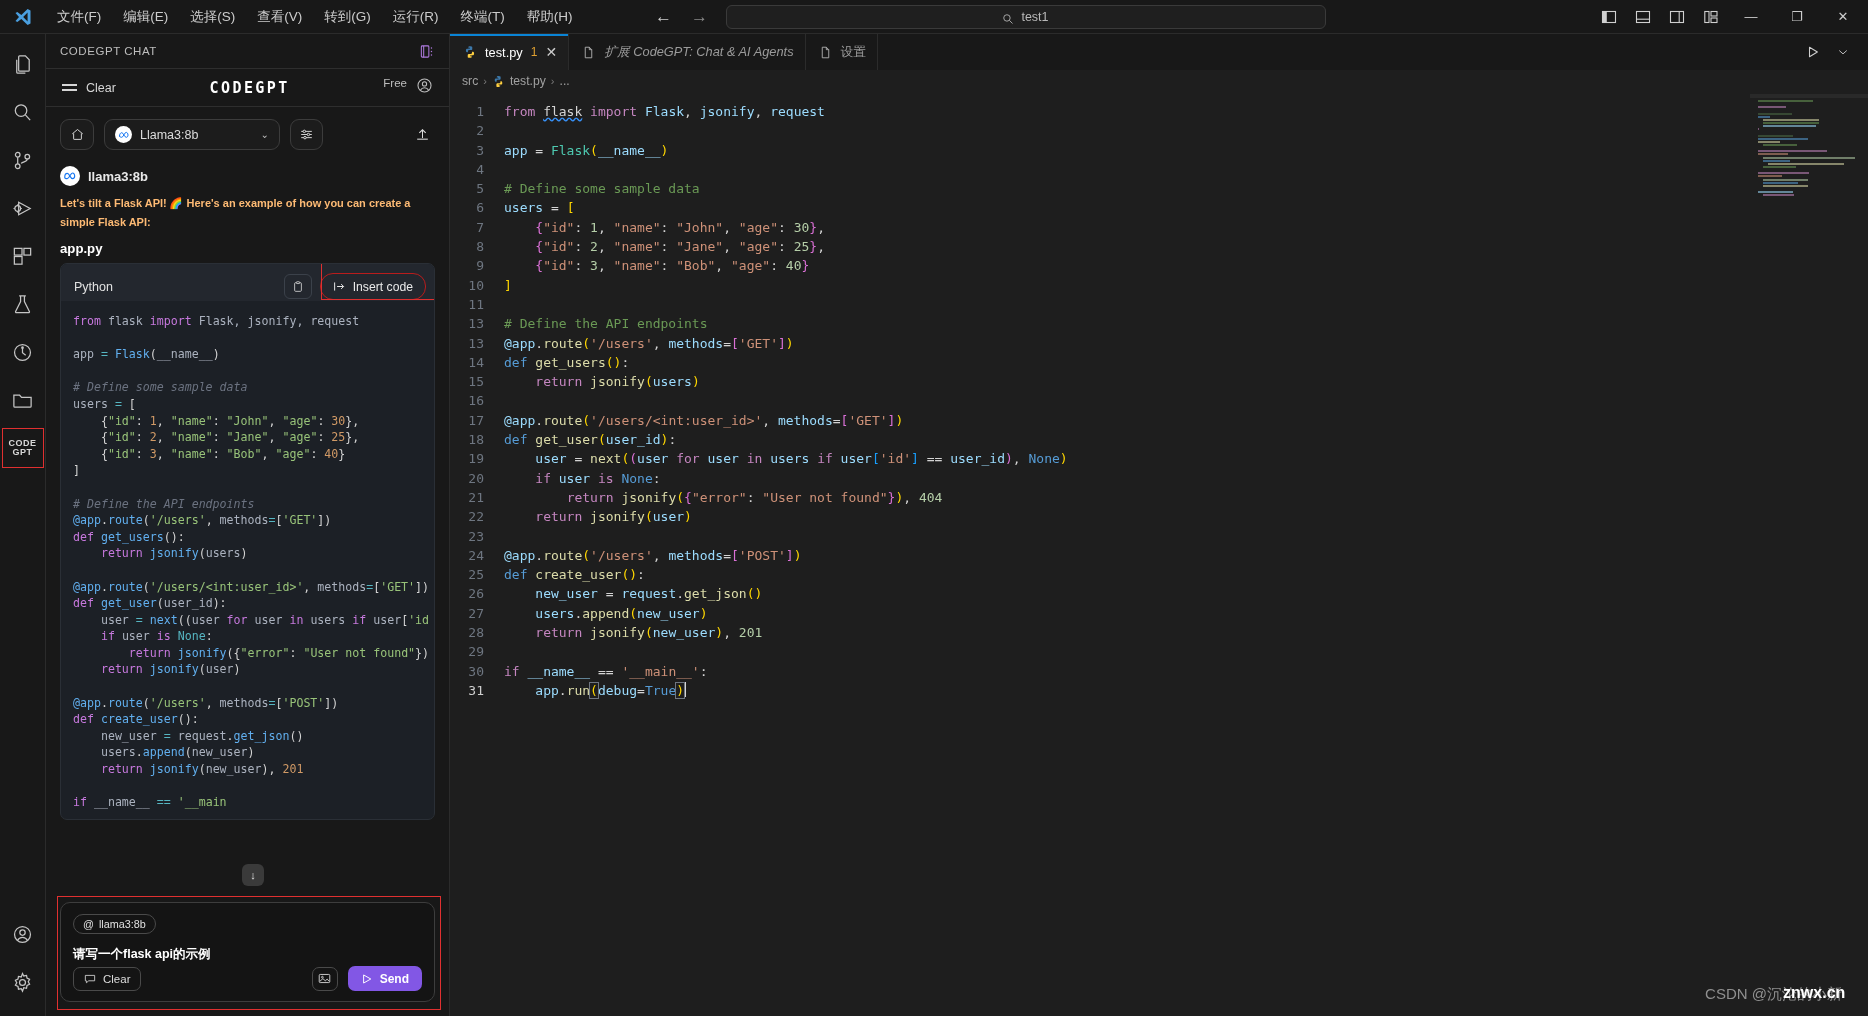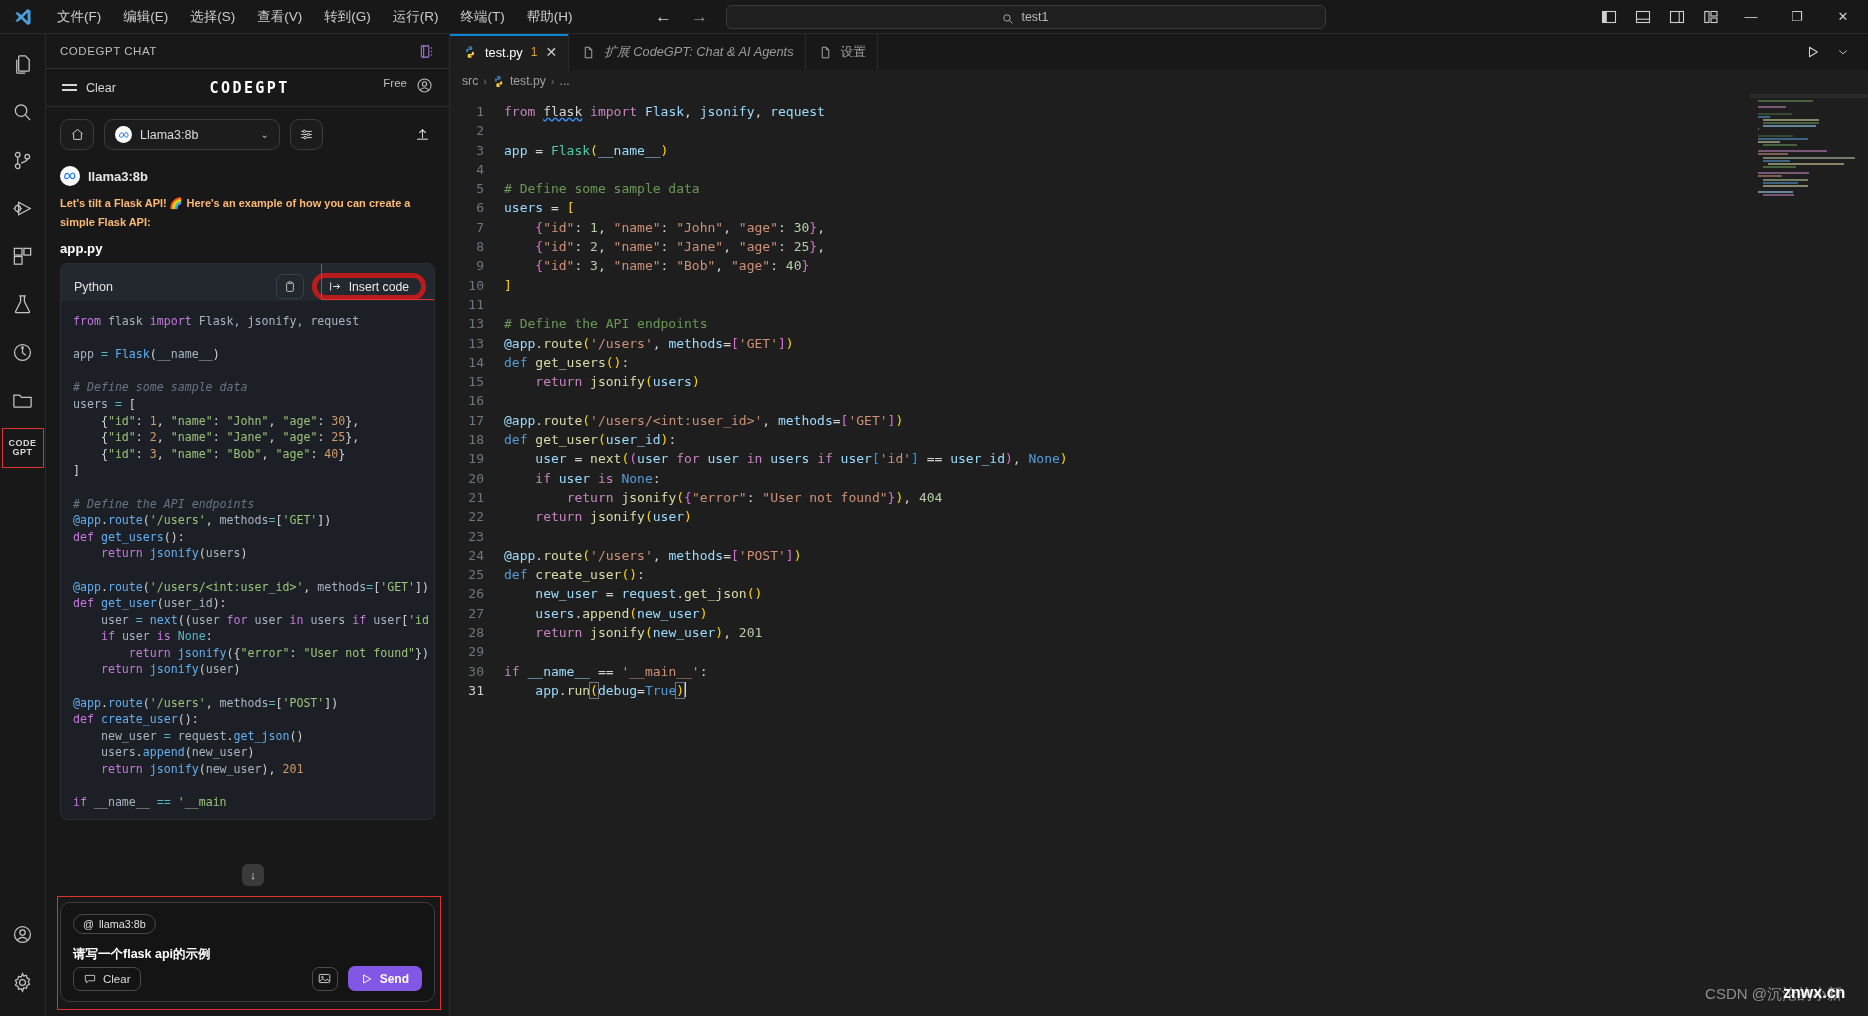--- a/index.html
+++ b/index.html
@@ -78,21 +78,21 @@
   .msg-head .model-avatar { width:20px; height:20px; }
   .msg-author { color:#e8e8e8; font-size:13px; font-weight:bold; }
   .msg-body { color:#fdba74; font-size:11px; line-height:19px; font-weight:bold; }
   .msg-file { color:#ffffff; font-size:13.2px; font-weight:bold; margin:9px 0 7px 0; }
 
   .code-card { background:#1c2026; border:1px solid #2a2f36; border-radius:7px; overflow:hidden; }
   .code-card-head { height:37px; display:flex; align-items:center; padding:8px 8px 0 13px; background:#23272e; position:relative; }
   .code-lang { color:#e2e2e2; font-size:12.5px; }
   .code-actions { margin-left:auto; display:flex; align-items:center; gap:8px; }
   .copy-btn { width:28px; height:25px; border:1px solid #3b414a; border-radius:6px; display:flex; align-items:center; justify-content:center; }
-  .insert-btn { height:27px; border:5px solid #b91c1c; border-radius:13px; display:flex; align-items:center; gap:7px;
+  .insert-btn { height:27px; border:1px solid #b91c1c; border-radius:13px; display:flex; align-items:center; gap:7px;
                 padding:0 12px; color:#eaeaea; font-size:12.2px; }
   .insert-hl { position:absolute; right:-3px; top:-5px; width:116px; height:41px; border:1.4px solid #e03030; pointer-events:none; }
   .code-pre { font-family:"DejaVu Sans Mono", monospace; font-size:11.6px; line-height:16.6px;
               padding:12px 12px 8px 12px; white-space:pre; color:#d4d4d4; overflow:hidden; }
 
   
   .t-kw   { color:#c678dd; }
   .t-kw2  { color:#56b6c2; }
   .t-fn   { color:#61afef; }
   .t-str  { color:#98c379; }

